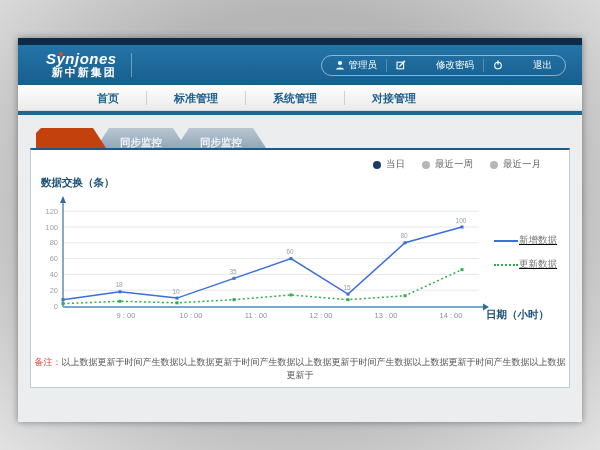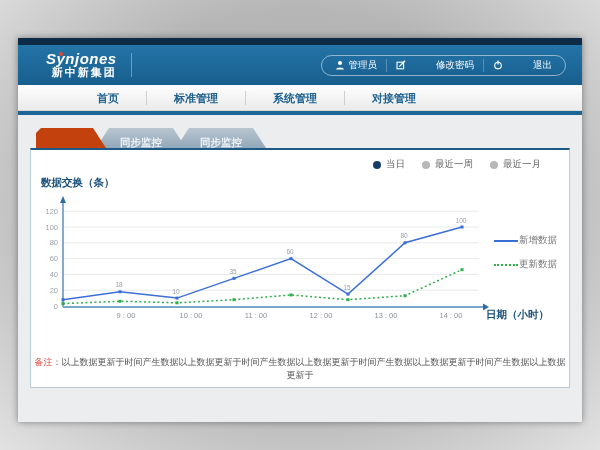--- a/index.html
+++ b/index.html
@@ -57,21 +57,21 @@
   .radio { display:flex; align-items:center; gap:5px; font-size:9.5px; color:#666; cursor:pointer; }
   .radio .dot { width:8px; height:8px; border-radius:50%; background:#b7b7b7; }
   .radio.selected .dot { background:#173d66; }
 
   .y-title { position:absolute; top:26px; left:10px; font-size:10.5px; font-weight:bold; color:#1b5078; }
   .x-title { position:absolute; top:158px; right:20px; font-size:10.5px; font-weight:bold; color:#1b5078; }
 
   svg.chart { position:absolute; left:12px; top:44px; }
 
   .legend { position:absolute; right:12px; top:84px; }
-  .legend-row { display:flex; align-items:center; gap:1px; margin-bottom:11px; }
+  .legend-row { display:flex; align-items:center; gap:1px; margin-bottom:11px;text-decoration:underline; }
   .legend-line { width:24px; height:0; }
   .legend-line.solid { border-top:2px solid #3a6fd8; }
   .legend-line.dotted { border-top:2px dotted #2fae4c; }
   .legend-label { font-size:9.5px; color:#777; }
 
   .note { position:absolute; top:206px; left:0; right:0; text-align:center; font-size:9px; color:#555; }
   .note-label { color:#d9463c; }
 </style>
 </head>
 <body>

